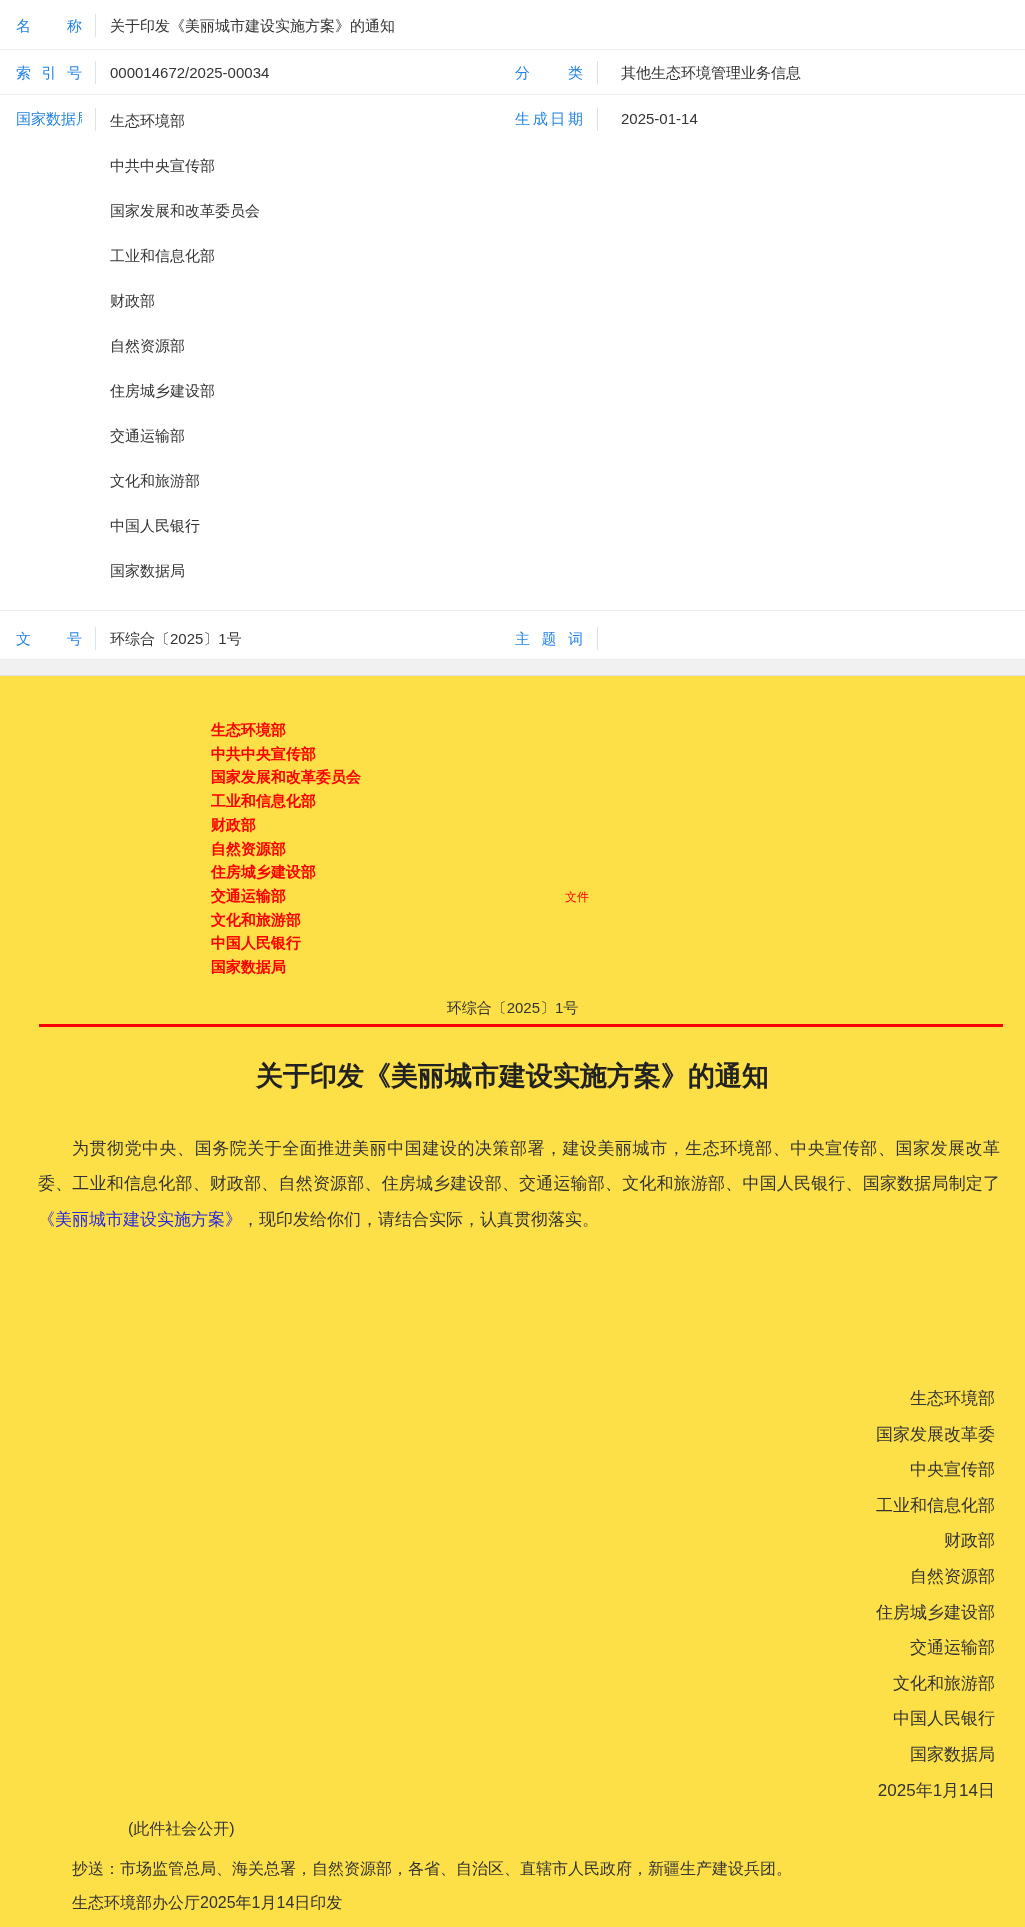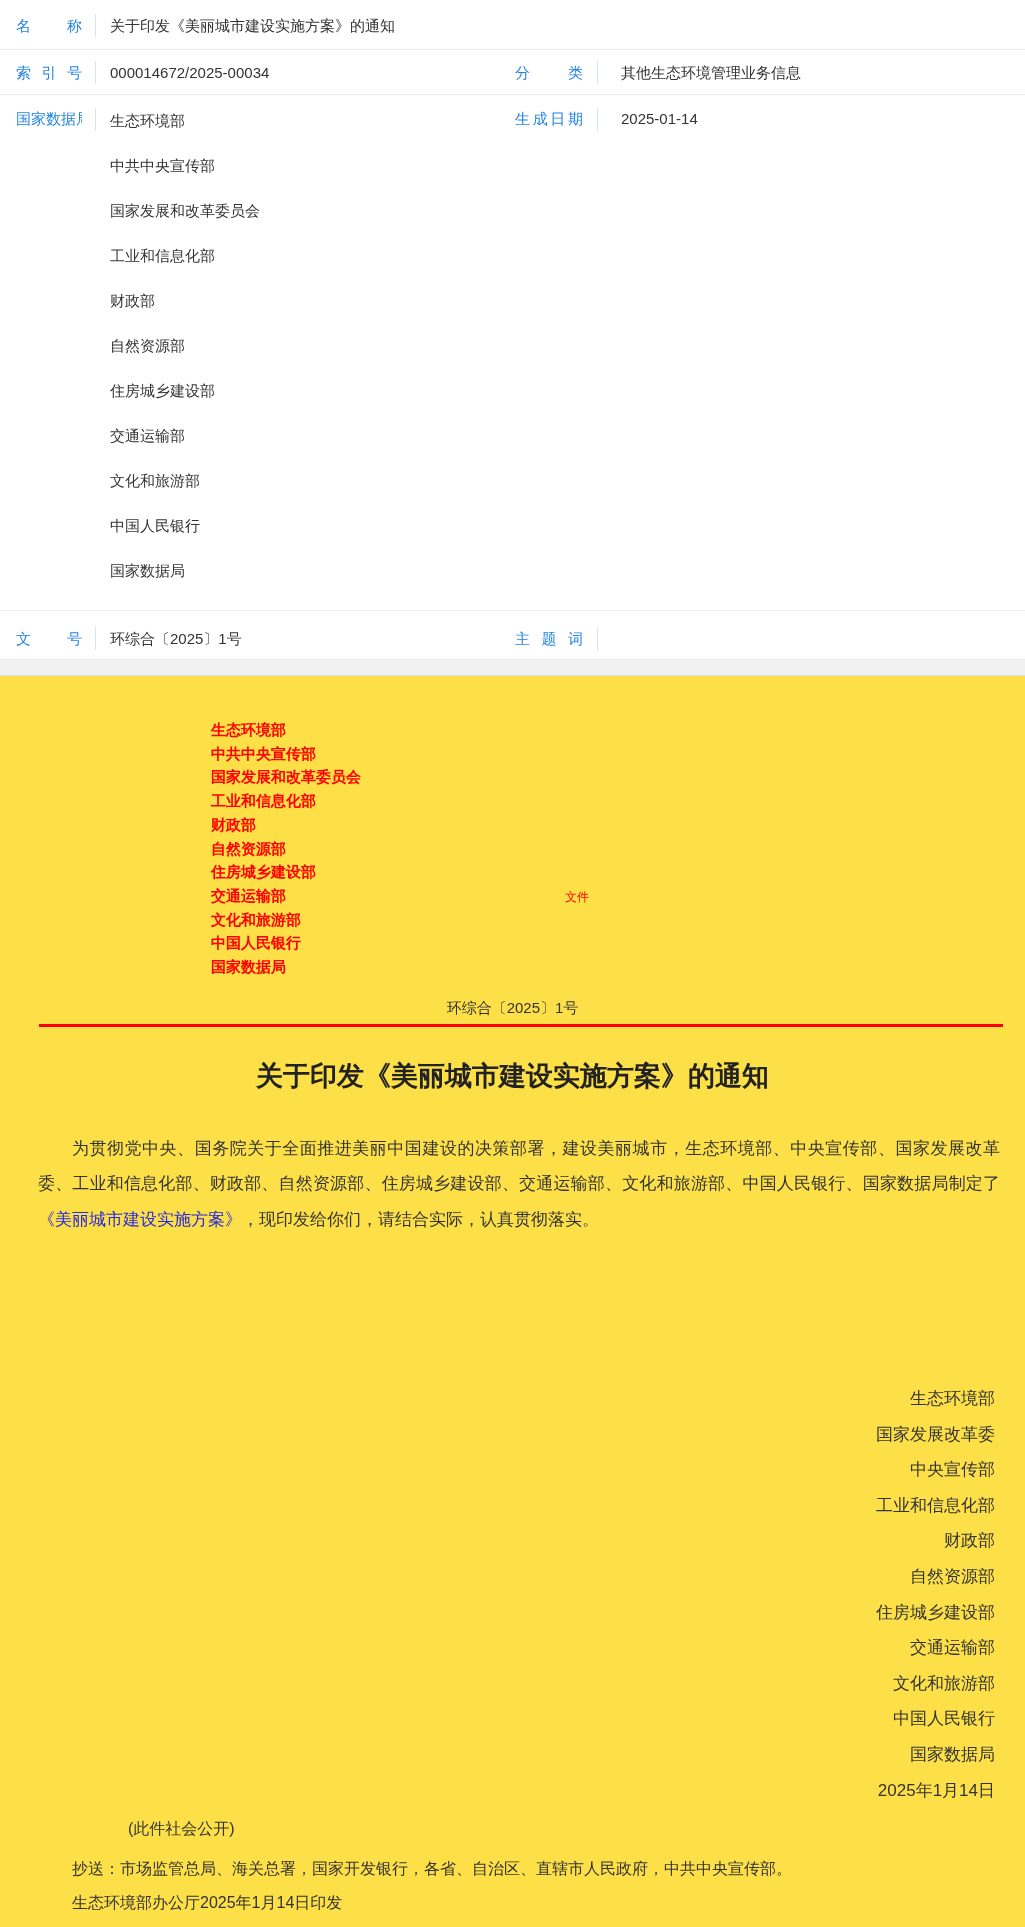--- a/index.html
+++ b/index.html
@@ -140,16 +140,16 @@
       <div>自然资源部</div>
       <div>住房城乡建设部</div>
       <div>交通运输部</div>
       <div>文化和旅游部</div>
       <div>中国人民银行</div>
       <div>国家数据局</div>
       <div>2025年1月14日</div>
     </div>
 
   <div class="public-note">(此件社会公开)</div>
-  <div class="cc-line">抄送：市场监管总局、海关总署，国家开发银行，各省、自治区、直辖市人民政府，中共中央宣传部。</div>
+  <div class="cc-line">抄送：市场监管总局、海关总署，自然资源部，各省、自治区、直辖市人民政府，新疆生产建设兵团。</div>
   <div class="print-line">生态环境部办公厅2025年1月14日印发</div>
 
 </div>
 
 </body></html>

